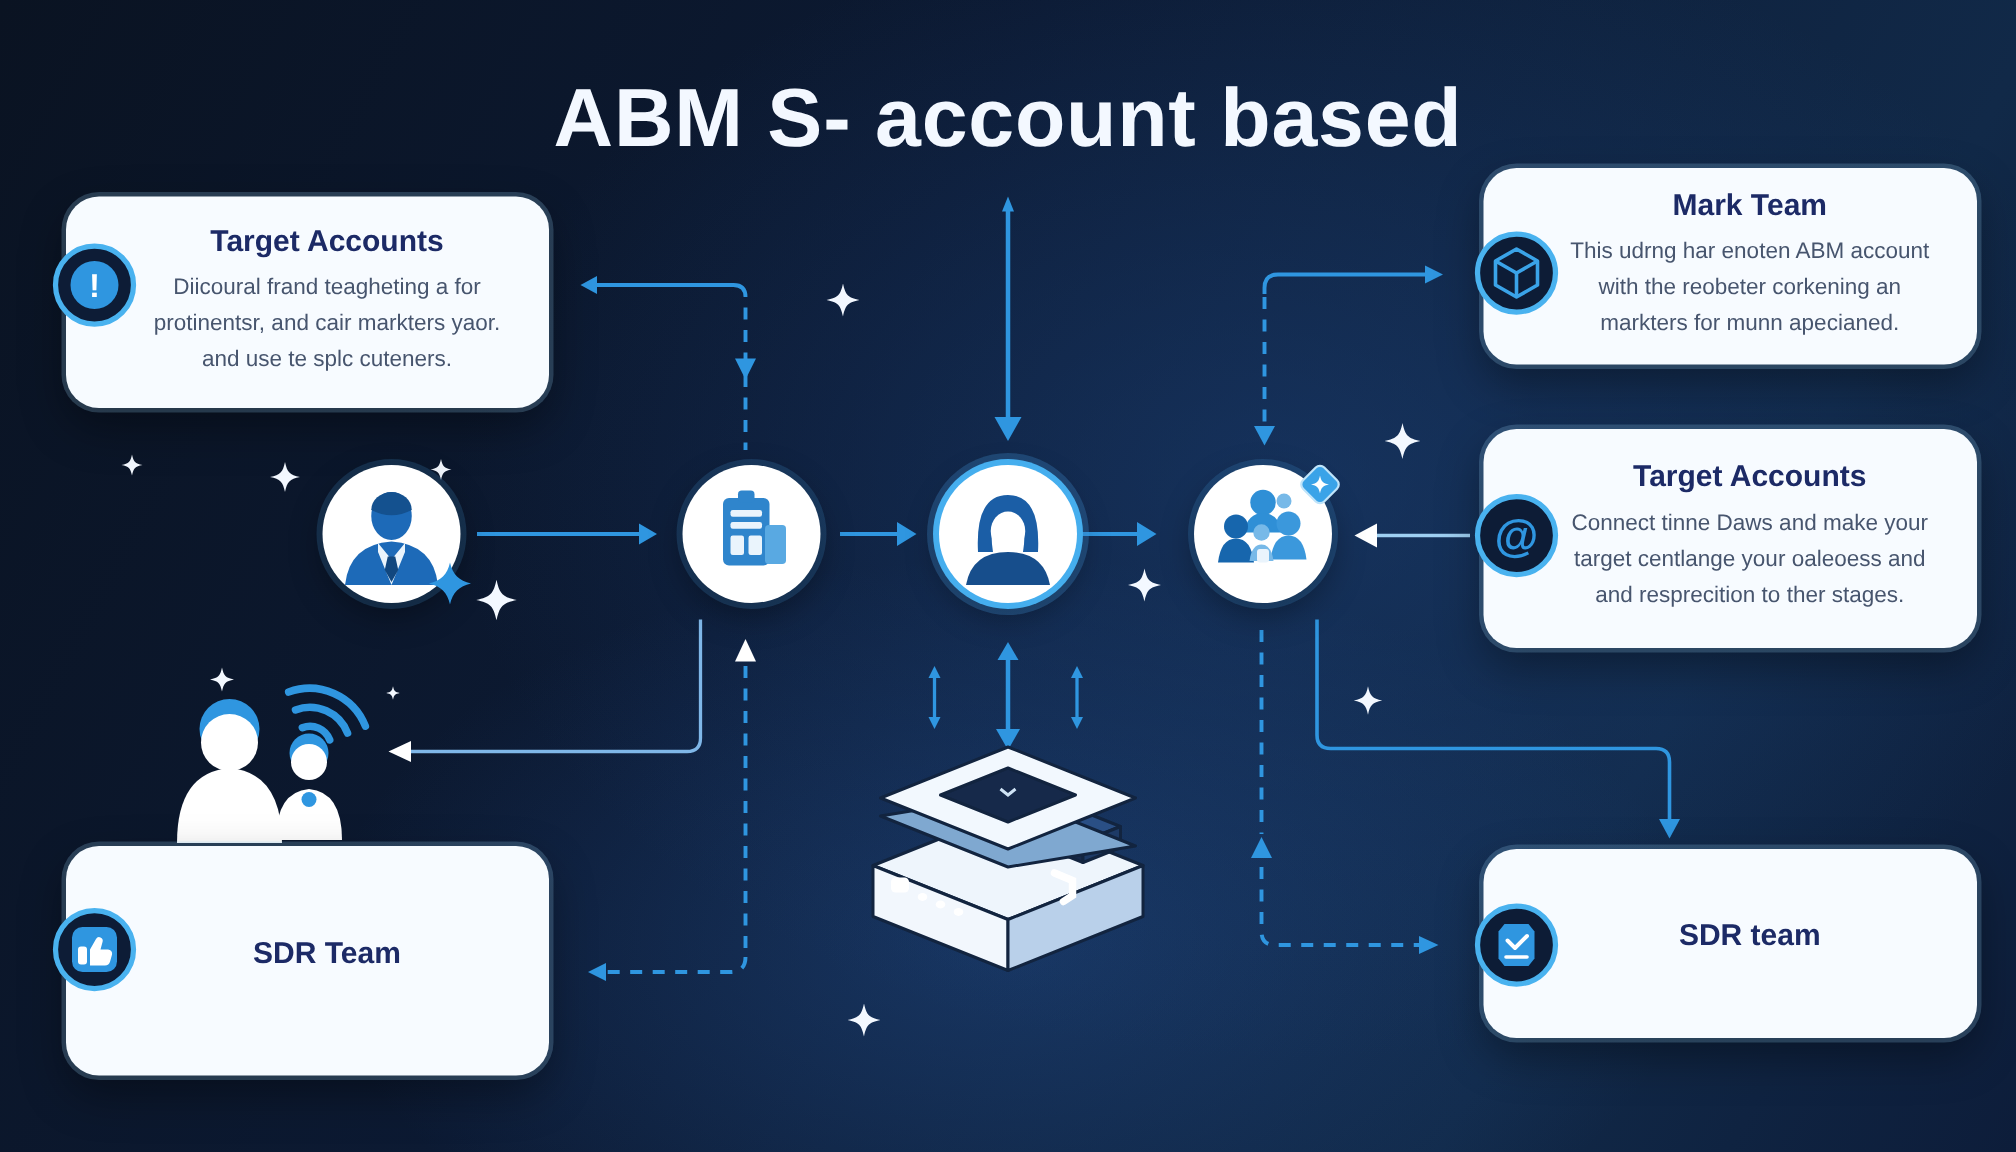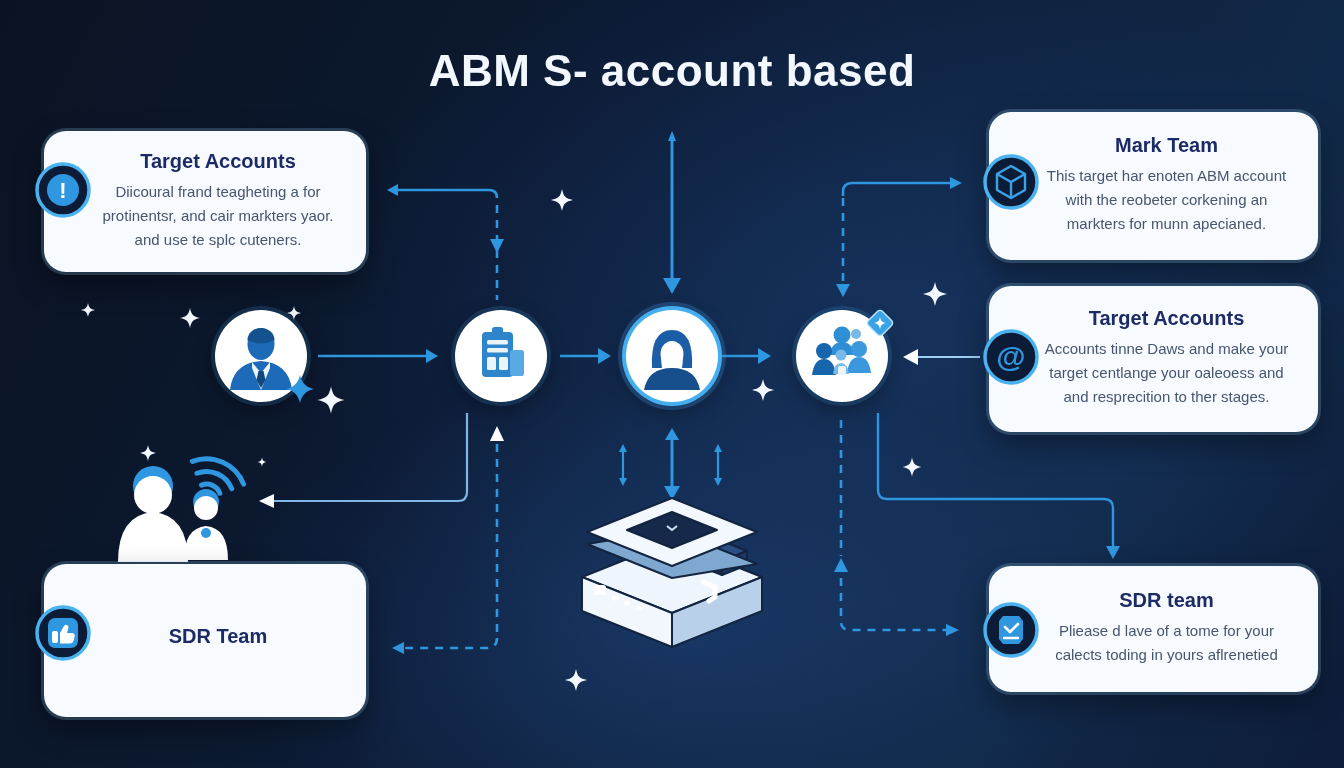--- a/index.html
+++ b/index.html
@@ -7,21 +7,21 @@
   .canvas {
     position:relative; width:1344px; height:768px; overflow:hidden;
     font-family:"Liberation Sans", sans-serif;
     background:
       radial-gradient(900px 620px at 64% 42%, rgba(30,70,130,.45) 0%, rgba(30,70,130,0) 62%),
       radial-gradient(760px 430px at 50% 82%, rgba(38,86,156,.40) 0%, rgba(38,86,156,0) 60%),
       linear-gradient(118deg,#0a1322 0%, #0c1a33 40%, #112948 78%, #0d1d3a 100%);
   }
   .page-title {
     position:absolute; top:46px; left:0; width:100%; margin:0;
-    text-align:center; color:#f3f8ff; font-size:44px; font-weight:800; letter-spacing:.5px;
+    text-align:center; color:#f3f8ff; font-size:55px; font-weight:800; letter-spacing:.5px;
   }
   .card {
     position:absolute; background:#f7fbff; border-radius:22px;
     box-shadow:0 0 0 3px rgba(150,210,245,.22), 0 12px 30px rgba(0,0,0,.38);
     color:#47556e; text-align:center;
     display:flex; flex-direction:column; justify-content:center;
     padding:10px 20px 12px 46px; z-index:3;
   }
   .card h2 { margin:0 0 7px 0; font-size:20px; font-weight:700; color:#1c2a66; }
   .card p  { margin:0; font-size:15px; line-height:1.6; }
@@ -120,38 +120,38 @@
     <p>Diicoural frand teagheting a for protinentsr, and cair markters yaor. and use te splc cuteners.</p>
   </div>
   <div class="badge" style="left:33px; top:160px;">
     <svg width="60" height="60" viewBox="0 0 60 60">
       <circle cx="30" cy="30" r="26" fill="#0d1c36" stroke="#49b2ef" stroke-width="3.5"></circle>
       <circle cx="30" cy="30" r="16" fill="#2f96e0"></circle>
       <text x="30" y="38" text-anchor="middle" font-size="22" font-weight="bold" fill="#ffffff" font-family="Liberation Sans, sans-serif">!</text>
     </svg>
   </div>
 
-  <div class="card" style="left:989px; top:112px; width:329px; height:148px;">
+  <div class="card" style="left:989px; top:112px; width:329px; height:131px;">
     <h2>Mark Team</h2>
-    <p>This target har enoten ABM account with the reobeter corkening an markters for munn apecianed.</p>
+    <p>This udrng har enoten ABM account with the reobeter corkening an markters for munn apecianed.</p>
   </div>
   <div class="badge" style="left:981px; top:152px;">
     <svg width="60" height="60" viewBox="0 0 60 60">
       <circle cx="30" cy="30" r="26" fill="#0d1c36" stroke="#49b2ef" stroke-width="3.5"></circle>
       <g stroke="#3aa3e8" stroke-width="2.4" fill="none" stroke-linejoin="round">
         <polygon points="30,14 44,22 44,38 30,46 16,38 16,22"></polygon>
         <polyline points="16,22 30,30 44,22"></polyline>
         <line x1="30" y1="30" x2="30" y2="46"></line>
       </g>
     </svg>
   </div>
 
   <div class="card" style="left:989px; top:286px; width:329px; height:146px;">
     <h2>Target Accounts</h2>
-    <p>Accounts tinne Daws and make your target centlange your oaleoess and and resprecition to ther stages.</p>
+    <p>Connect tinne Daws and make your target centlange your oaleoess and and resprecition to ther stages.</p>
   </div>
   <div class="badge" style="left:981px; top:327px;">
     <svg width="60" height="60" viewBox="0 0 60 60">
       <circle cx="30" cy="30" r="26" fill="#0d1c36" stroke="#49b2ef" stroke-width="3.5"></circle>
       <text x="30" y="40" text-anchor="middle" font-size="30" font-weight="bold" fill="#2f96e0" font-family="Liberation Sans, sans-serif">@</text>
     </svg>
   </div>
 
   <div class="card" style="left:44px; top:564px; width:322px; height:153px;">
     <h2>SDR Team</h2>
@@ -160,21 +160,20 @@
     <svg width="60" height="60" viewBox="0 0 60 60">
       <circle cx="30" cy="30" r="26" fill="#0d1c36" stroke="#49b2ef" stroke-width="3.5"></circle>
       <rect x="15" y="15" width="30" height="30" rx="7" fill="#2f96e0"></rect>
       <rect x="19" y="28" width="6" height="12" rx="2" fill="#ffffff"></rect>
       <path d="M27 40 v-10 l4 -7 a2.4 2.4 0 0 1 4.4 1.8 l-1.4 5.2 h5 a2.8 2.8 0 0 1 2.7 3.4 l-1.3 4.6 a3.6 3.6 0 0 1 -3.5 2.6 h-9.9 z" fill="#ffffff"></path>
     </svg>
   </div>
 
   <div class="card" style="left:989px; top:566px; width:329px; height:126px;">
     <h2>SDR team</h2>
-    <p>Pliease d lave of a tome for your calects toding in yours aflrenetied</p>
   </div>
   <div class="badge" style="left:981px; top:600px;">
     <svg width="60" height="60" viewBox="0 0 60 60">
       <circle cx="30" cy="30" r="26" fill="#0d1c36" stroke="#49b2ef" stroke-width="3.5"></circle>
       <path d="M22 16 h16 l4 5 v18 l-4 5 h-16 l-4 -5 v-18 z" fill="#2f96e0"></path>
       <polyline points="24,27 29,32 37,24" stroke="#ffffff" stroke-width="2.6" fill="none" stroke-linecap="round" stroke-linejoin="round"></polyline>
       <line x1="23" y1="38" x2="37" y2="38" stroke="#ffffff" stroke-width="2.4" stroke-linecap="round"></line>
     </svg>
   </div>
 

